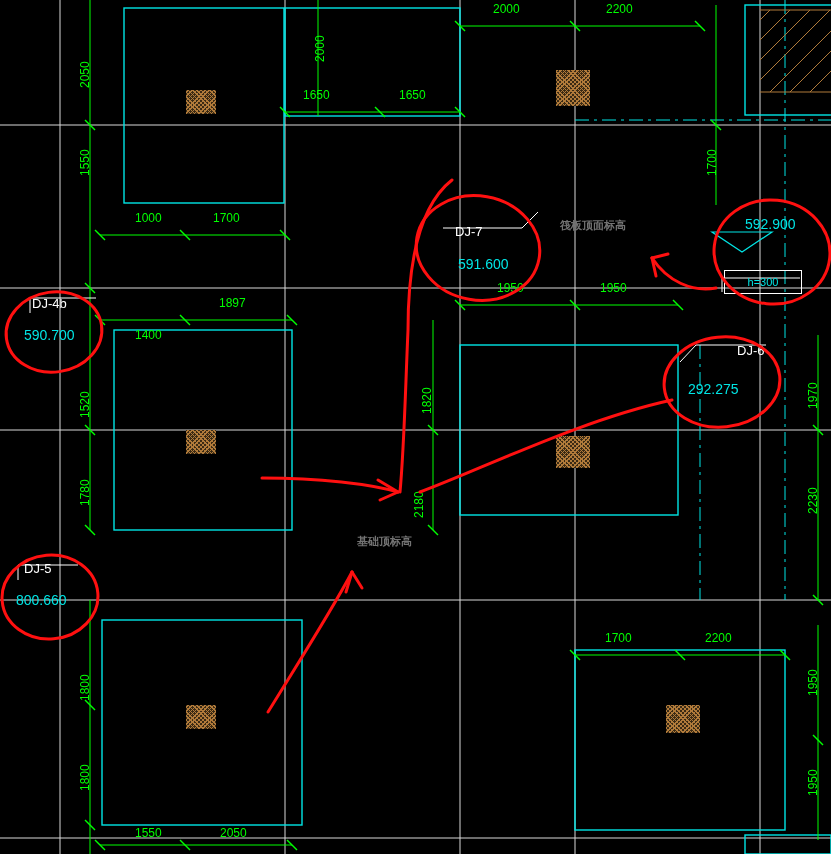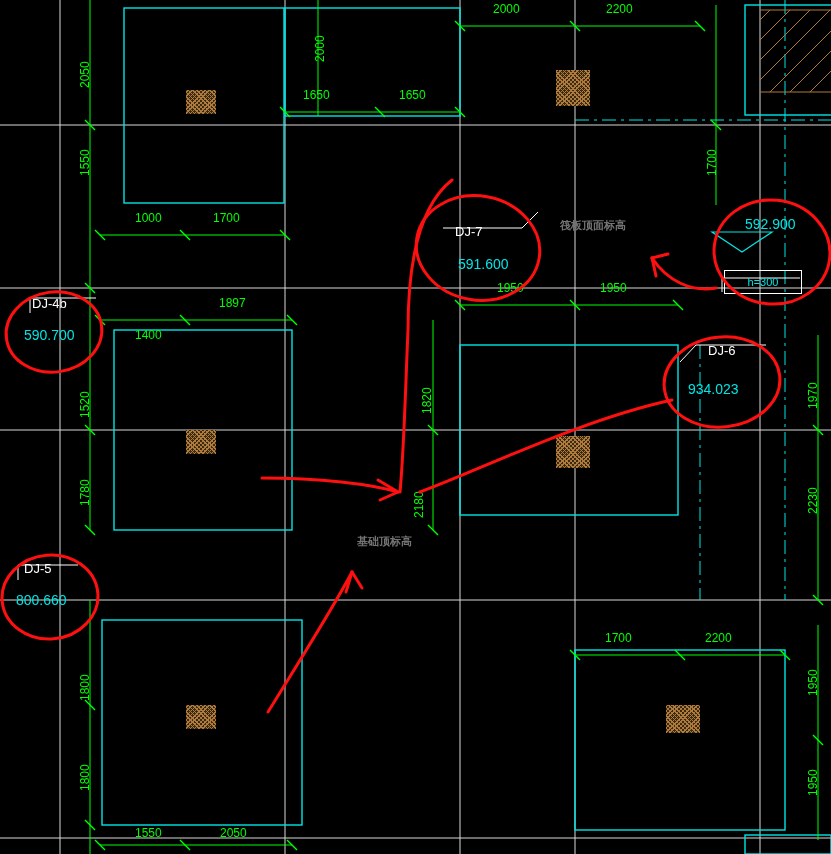--- a/index.html
+++ b/index.html
@@ -187,25 +187,25 @@
     <span class="tagval">800.660</span>
   </div>
 
   <div class="tag" style="left:455px;top:224px;">
     <span class="tagname">DJ-7</span>
   </div>
   <div class="tag" style="left:458px;top:256px;">
     <span class="tagval">591.600</span>
   </div>
 
-  <div class="tag" style="left:708px;top:343px;">
+  <div class="tag" style="left:737px;top:343px;">
     <span class="tagname">DJ-6</span>
   </div>
   <div class="tag" style="left:688px;top:381px;">
-    <span class="tagval">934.023</span>
+    <span class="tagval">292.275</span>
   </div>
 
   <div class="tag" style="left:846px;top:832px;text-decoration:underline;">
     <span class="tagname">DJ</span>
   </div>
 
   <div class="tag" style="left:745px;top:216px;">
     <span class="tagval">592.900</span>
   </div>
   <div class="abs" style="left:724px;top:270px;width:76px;height:22px;border:1px solid #ffffff;display:flex;align-items:center;justify-content:center;">

